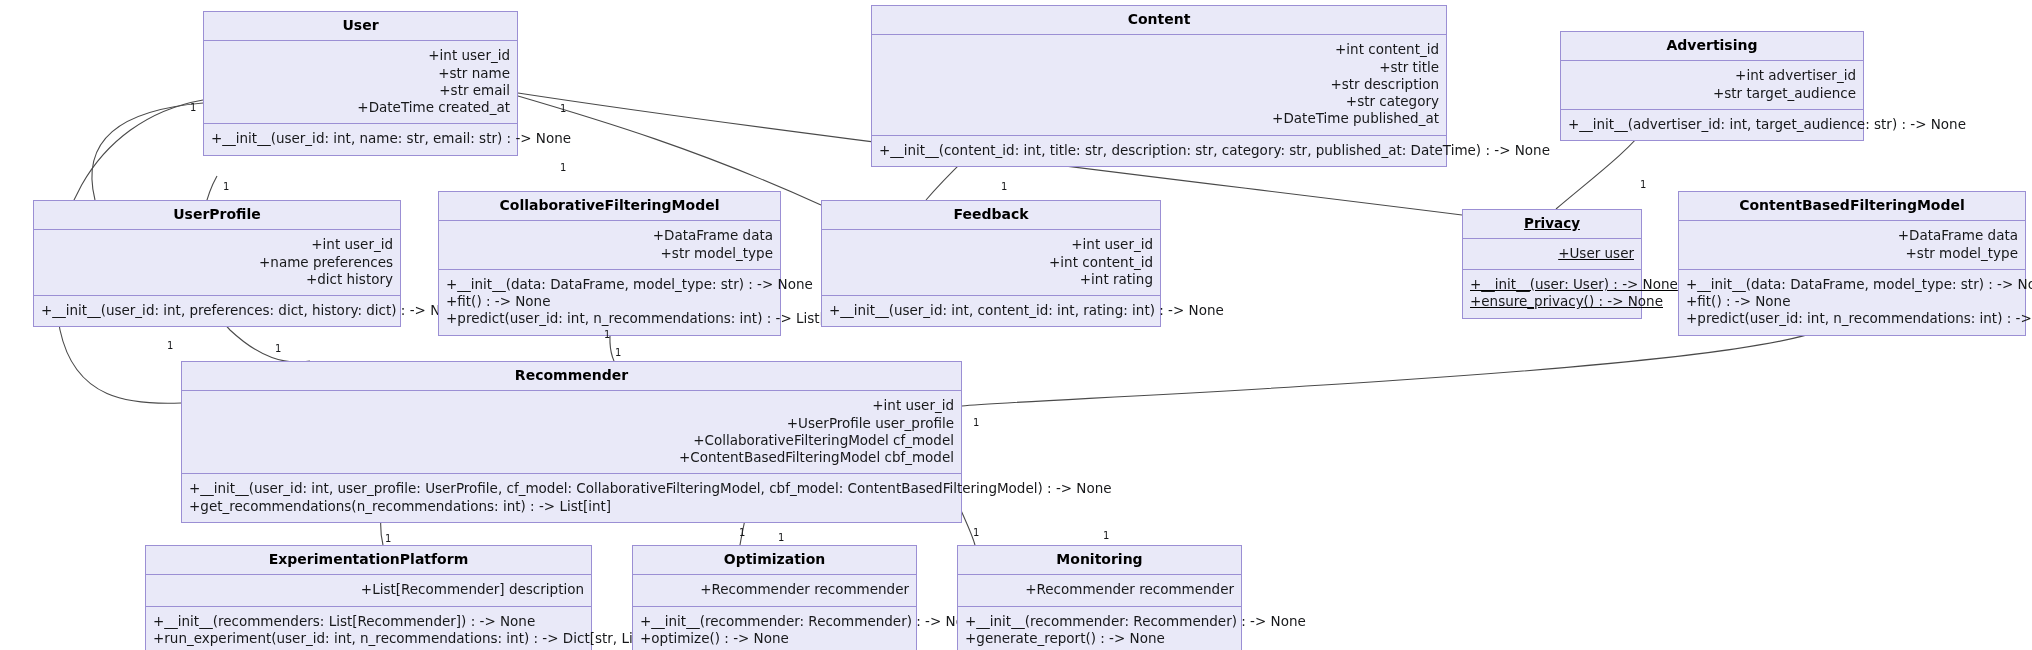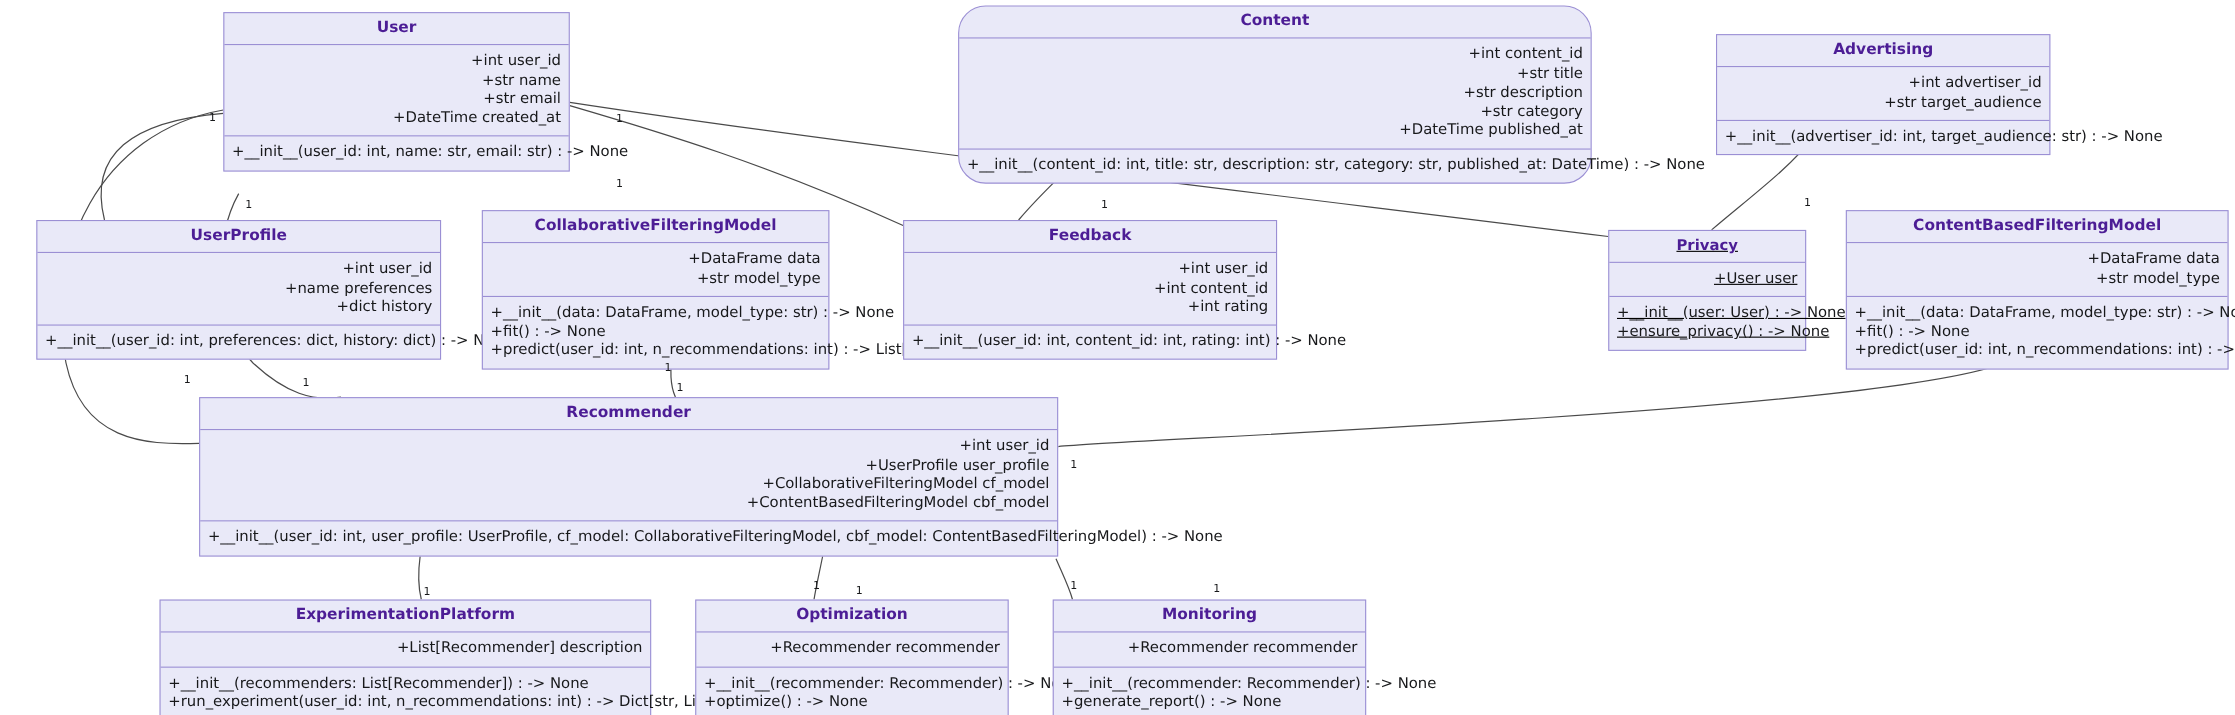--- a/index.html
+++ b/index.html
@@ -28,21 +28,21 @@
     position: absolute;
     box-sizing: border-box;
     background: #e9e9f8;
     border: 1px solid #9b8fd4;
     z-index: 5;
   }
   .uml-title {
     text-align: center;
     font-weight: bold;
     font-size: 14px;
-    color: #4c1d95;
+    color: #000000;
     padding: 6px 8px 7px 8px;
     border-bottom: 1px solid #9b8fd4;
     line-height: 1.1;
     white-space: nowrap;
   }
   .uml-attrs {
     padding: 6px 7px 7px 7px;
     border-bottom: 1px solid #9b8fd4;
     text-align: right;
   }
@@ -107,21 +107,21 @@
       <div class="uml-row">+int user_id</div>
       <div class="uml-row">+str name</div>
       <div class="uml-row">+str email</div>
       <div class="uml-row">+DateTime created_at</div>
     </div>
     <div class="uml-methods">
       <div class="uml-row">+__init__(user_id: int, name: str, email: str) : -&gt; None</div>
     </div>
   </div>
 
-  <div class="uml-class" style="left:871px; top:5px; width:576px;border-radius:25px;">
+  <div class="uml-class" style="left:871px; top:5px; width:576px;">
     <div class="uml-title">Content</div>
     <div class="uml-attrs">
       <div class="uml-row">+int content_id</div>
       <div class="uml-row">+str title</div>
       <div class="uml-row">+str description</div>
       <div class="uml-row">+str category</div>
       <div class="uml-row">+DateTime published_at</div>
     </div>
     <div class="uml-methods">
       <div class="uml-row">+__init__(content_id: int, title: str, description: str, category: str, published_at: DateTime) : -&gt; None</div>
@@ -144,21 +144,21 @@
     <div class="uml-attrs">
       <div class="uml-row">+int user_id</div>
       <div class="uml-row">+name preferences</div>
       <div class="uml-row">+dict history</div>
     </div>
     <div class="uml-methods">
       <div class="uml-row">+__init__(user_id: int, preferences: dict, history: dict) : -&gt; None</div>
     </div>
   </div>
 
-  <div class="uml-class" style="left:438px; top:191px; width:316px;">
+  <div class="uml-class" style="left:438px; top:191px; width:343px;">
     <div class="uml-title">CollaborativeFilteringModel</div>
     <div class="uml-attrs">
       <div class="uml-row">+DataFrame data</div>
       <div class="uml-row">+str model_type</div>
     </div>
     <div class="uml-methods">
       <div class="uml-row">+__init__(data: DataFrame, model_type: str) : -&gt; None</div>
       <div class="uml-row">+fit() : -&gt; None</div>
       <div class="uml-row">+predict(user_id: int, n_recommendations: int) : -&gt; List[int]</div>
     </div>
@@ -203,20 +203,21 @@
   <div class="uml-class" style="left:181px; top:361px; width:781px;">
     <div class="uml-title">Recommender</div>
     <div class="uml-attrs">
       <div class="uml-row">+int user_id</div>
       <div class="uml-row">+UserProfile user_profile</div>
       <div class="uml-row">+CollaborativeFilteringModel cf_model</div>
       <div class="uml-row">+ContentBasedFilteringModel cbf_model</div>
     </div>
     <div class="uml-methods">
       <div class="uml-row">+__init__(user_id: int, user_profile: UserProfile, cf_model: CollaborativeFilteringModel, cbf_model: ContentBasedFilteringModel) : -&gt; None</div>
+      <div class="uml-row">+get_recommendations(n_recommendations: int) : -&gt; List[int]</div>
     </div>
   </div>
 
   <div class="uml-class" style="left:145px; top:545px; width:447px;">
     <div class="uml-title">ExperimentationPlatform</div>
     <div class="uml-attrs">
       <div class="uml-row">+List[Recommender] description</div>
     </div>
     <div class="uml-methods">
       <div class="uml-row">+__init__(recommenders: List[Recommender]) : -&gt; None</div>

